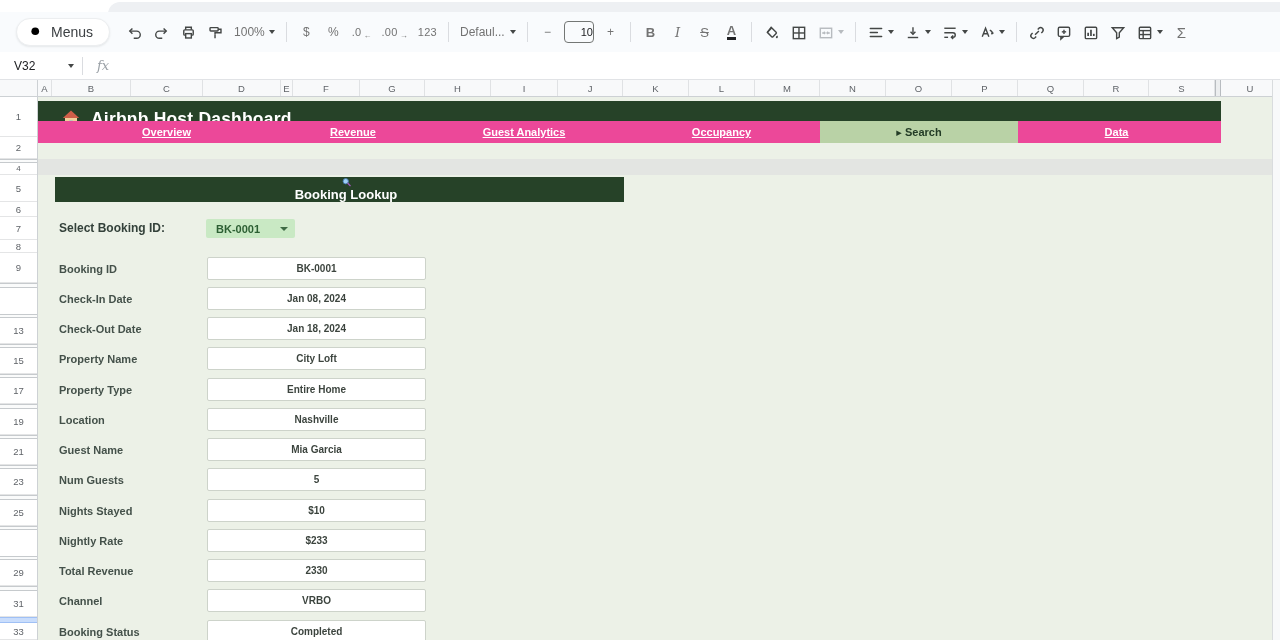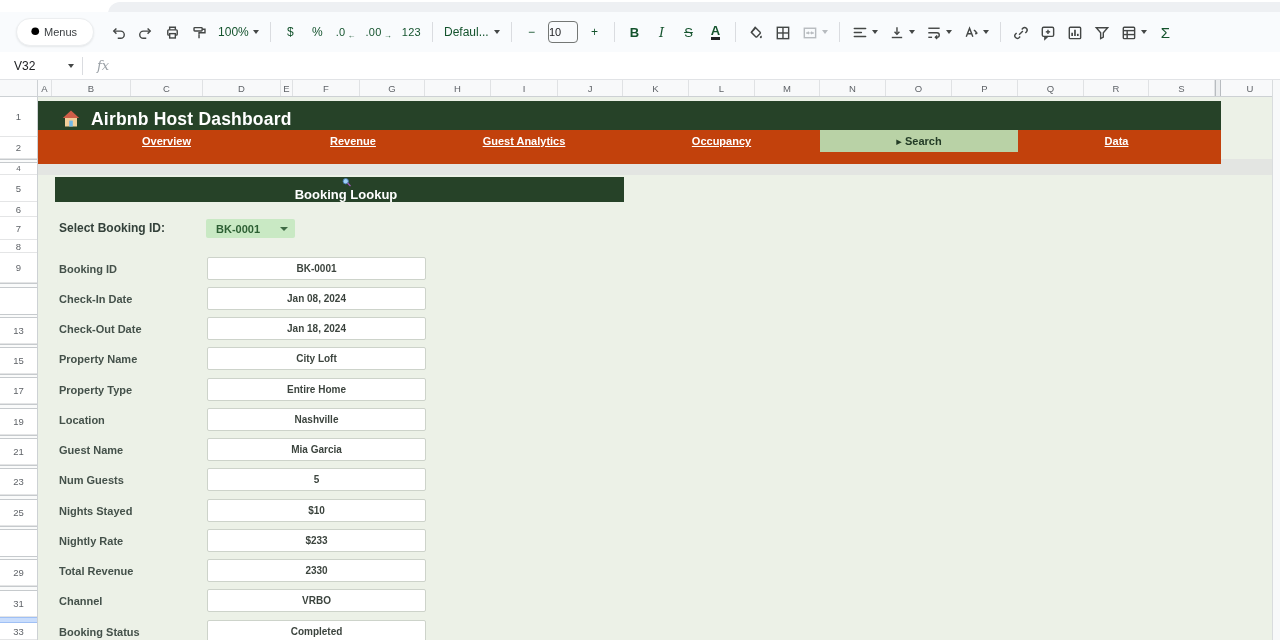--- a/index.html
+++ b/index.html
@@ -9,38 +9,38 @@
 
   
   #top-strip { top:0; left:0; width:1280px; height:12px; background:#fff; }
   #top-strip .tabshape { position:absolute; left:108px; right:0; top:2px; bottom:-2px;
     background:#eef0f3; border-top-left-radius:14px; }
 
   
   #toolbar { top:12px; left:0; width:1280px; height:40px; background:#f9fbfd;
     display:flex; align-items:center; padding:0 0 0 16px; gap:2px; }
   .pill { height:28px; background:#fff; border:1px solid #eceef0; border-radius:14px;
-    display:flex; align-items:center; padding:0 16px 0 12px; margin-right:10px;
-    font-size:11px; color:#3c4043; box-shadow:0 1px 2px rgba(60,64,67,.1); }
+    display:flex; align-items:center; gap:7px; padding:0 16px 0 12px; margin-right:10px;
+    font-size:14px; color:#3c4043; box-shadow:0 1px 2px rgba(60,64,67,.1); }
   .tb-btn { height:26px; min-width:25px; border-radius:4px; display:flex; align-items:center;
-    justify-content:center; gap:4px; padding:0 4px; font-size:12px; color:#14532d; cursor:default; }
+    justify-content:center; gap:4px; padding:0 4px; font-size:12px; color:#737373; cursor:default; }
   .tb-sep { width:1px; height:20px; background:#dadce0; margin:0 5px; }
   .caret { width:0; height:0; border-left:3.5px solid transparent; border-right:3.5px solid transparent;
     border-top:4px solid #444746; }
   .caret.dis { border-top-color:#b7bbbf; }
   .tb-btn svg { stroke:#444746; fill:none; stroke-width:1.5; }
   .tb-btn.dis svg { stroke:#b7bbbf; }
   .txt-b { font-weight:bold; font-size:13px; }
   .txt-i { font-style:italic; font-family:"DejaVu Serif",serif; font-size:13px; }
   .txt-s { font-size:13px; text-decoration:line-through; }
   .txt-a { font-weight:bold; font-size:13px; line-height:13px; border-bottom:3px solid #202124; }
   .mini-num { font-size:11px; letter-spacing:.3px; }
   .mini-arrow { font-size:8px; margin-left:-2px; position:relative; top:3px; }
   .size-box { width:30px; height:22px; border:1px solid #747775; border-radius:4px;
-    display:flex; align-items:center; justify-content:flex-start; font-size:11px; color:#202124; margin:0 2px; }
+    display:flex; align-items:center; justify-content:flex-end; font-size:11px; color:#202124; margin:0 2px; }
   .sigma { font-size:15px; }
 
   
   #formula-bar { top:52px; left:0; width:1280px; height:28px; background:#fff;
     border-bottom:1px solid #e1e3e6; display:flex; align-items:center; }
   #name-box { width:82px; height:100%; display:flex; align-items:center; justify-content:space-between;
     padding:0 8px 0 14px; font-size:12px; color:#202124; }
   .fbar-sep { width:1px; height:18px; background:#dadce0; }
   #fx-label { font-family:"DejaVu Serif",serif; font-style:italic; color:#9aa0a6; font-size:13px;
     margin:0 10px 0 14px; }
@@ -62,21 +62,21 @@
   .row-h.collapsed { background:#fafbfb; border-top:1px solid #c6cacd; border-bottom:1px solid #c6cacd; }
   .row-h.hl { background:#c9ddfc; border-top:1px solid #9fc0f5; border-bottom:1px solid #9fc0f5; }
 
   
   #sheet { top:97px; left:38px; width:1242px; height:543px; background:#ecf1e7; overflow:hidden; }
   
   #gray-band { position:absolute; left:0; top:62px; width:1242px; height:16px; background:#e3e5e2; }
   #banner { position:absolute; left:0; top:4px; width:1183px; height:36px; background:#264228;
     display:flex; align-items:center; padding-left:23px; gap:10px; }
   #banner-title { color:#fff; font-weight:bold; font-size:17.5px; letter-spacing:.2px; }
-  #tab-bar { position:absolute; left:0; top:33px; width:1183px; height:34px; background:#c2410c; }
+  #tab-bar { position:absolute; left:0; top:24px; width:1183px; height:22px; background:#ec4899; }
   .tab { position:absolute; top:0; height:22px; display:flex; align-items:center; justify-content:center;
     font-size:11px; font-weight:bold; color:#fff; text-decoration:underline; cursor:pointer; }
   .tab.active { background:#b9d2a6; color:#233c26; text-decoration:none; }
   #section-bar { position:absolute; left:17px; top:80px; width:569px; height:25px; background:#264228;
     display:flex; align-items:center; padding-left:13px; gap:0;flex-direction:column; }
   #section-title { color:#fff; font-weight:bold; font-size:13px; }
   #selector-label { position:absolute; left:21px; top:120px; height:23px; line-height:23px;
     font-size:12px; font-weight:bold; color:#33413a; }
   #selector-chip { position:absolute; left:168px; top:122px; width:89px; height:19px; background:#c9e9c4;
     border-radius:2px; display:flex; align-items:center; justify-content:space-between;

